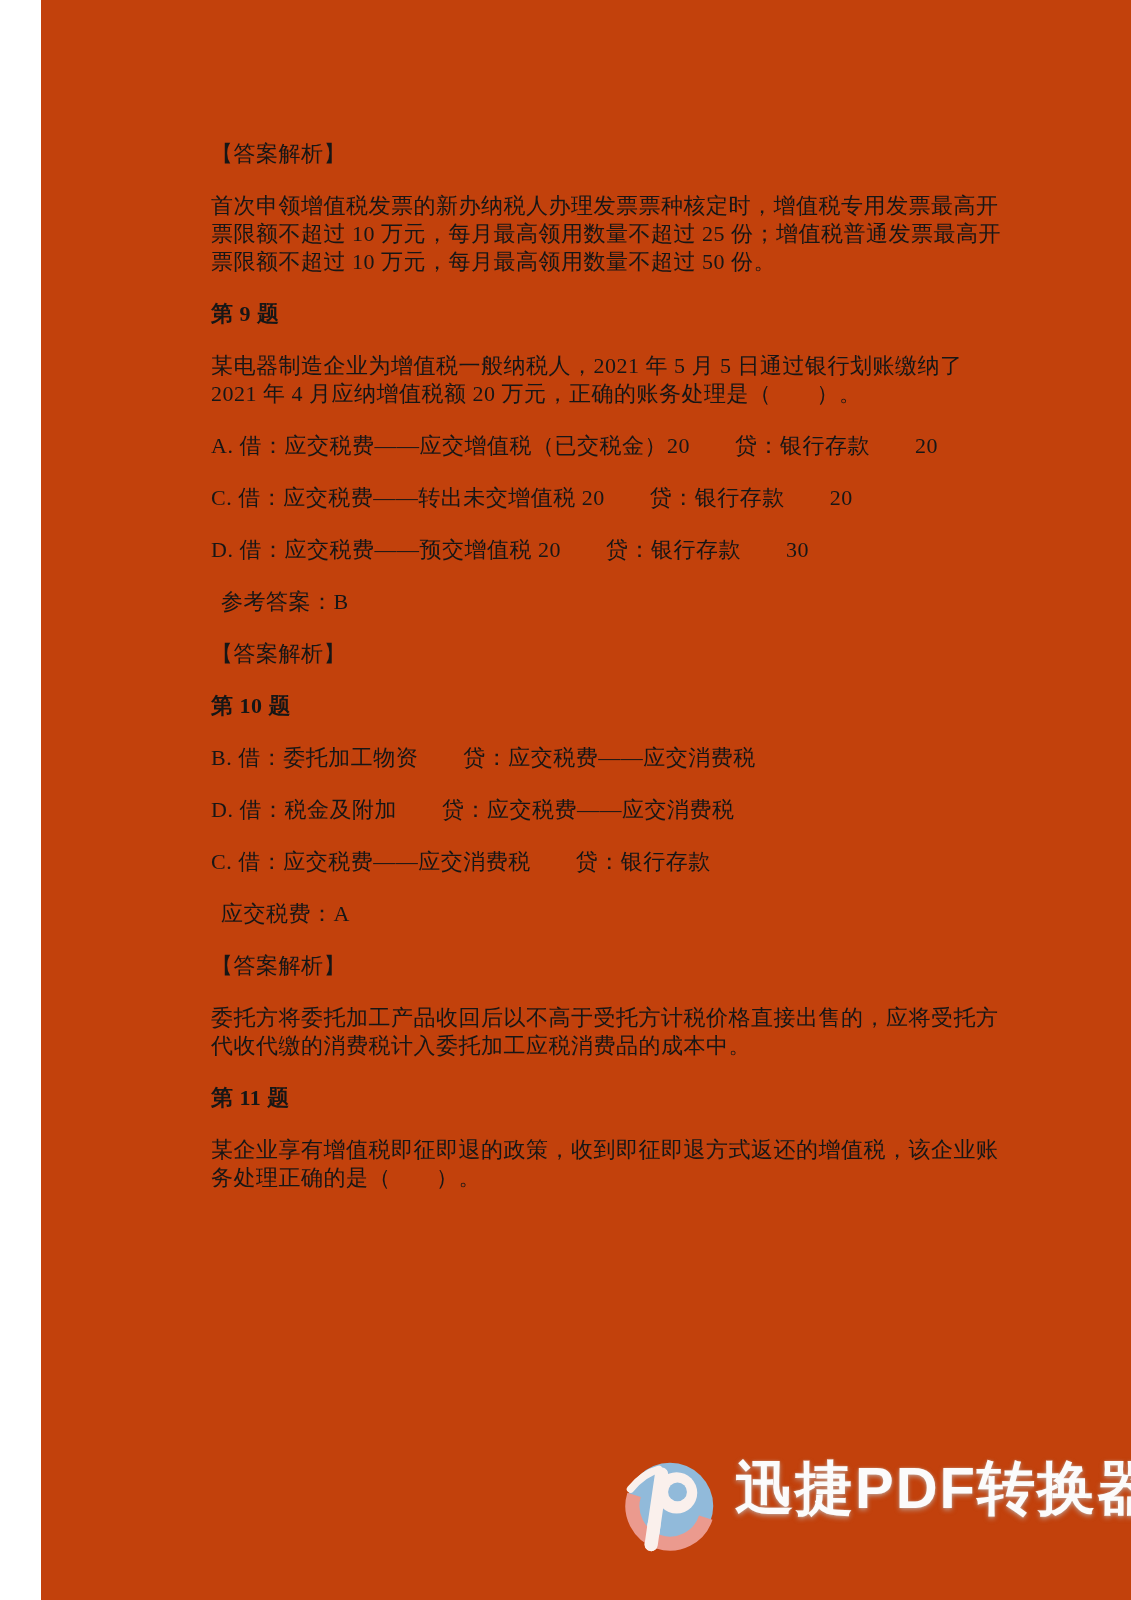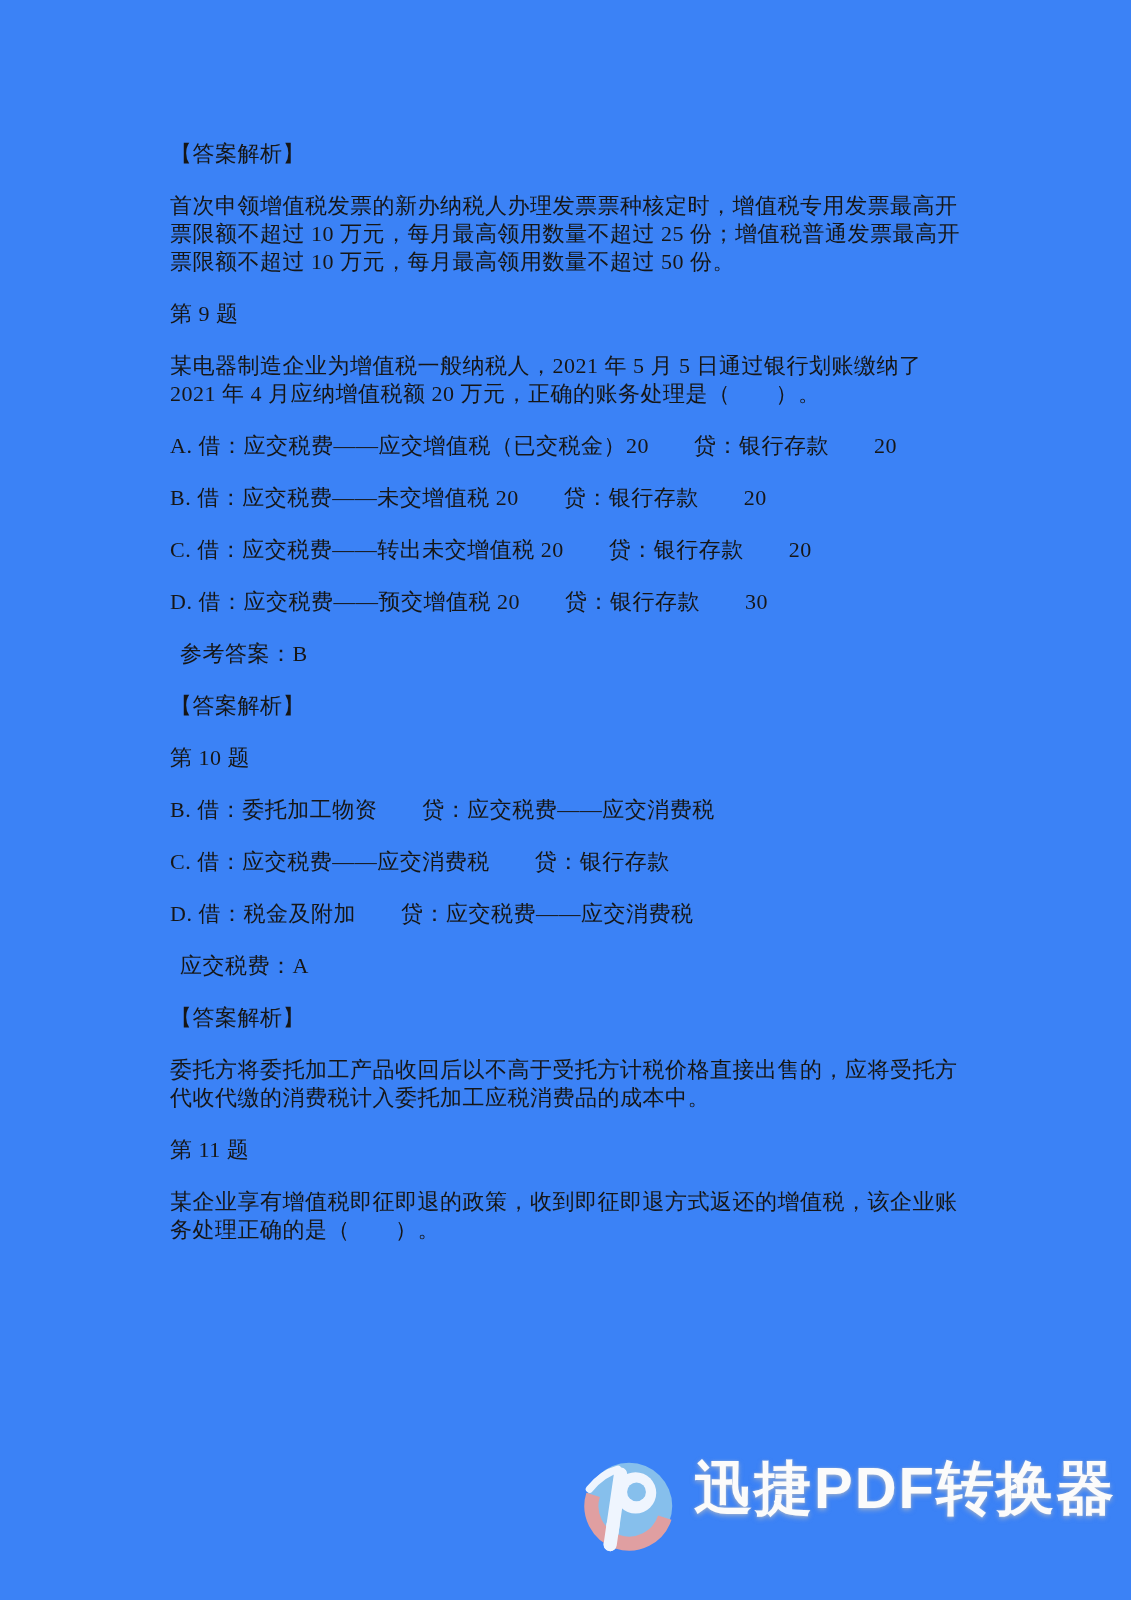--- a/index.html
+++ b/index.html
@@ -11,37 +11,38 @@
     height: 1600px;
     background: #ffffff;
     position: relative;
     overflow: hidden;
     font-family: "Liberation Serif", "DejaVu Serif", serif;
     color: #161616;
   }
   .page {
     position: absolute;
     inset: 0;
-    background: #3b82f6;
+    background: #c2410c;
+    margin-left: 41px;
   }
   .content {
     position: absolute;
     left: 170px;
     top: 140px;
     width: 792px;
   }
   .content p {
     margin: 0 0 24px 0;
     font-size: 22px;
     line-height: 28px;
     letter-spacing: 0.5px;
     white-space: pre-wrap;
   }
   p.qtitle {
-    font-weight: normal;
+    font-weight: bold;
   }
   p.answer {
     padding-left: 10px;
   }
   .watermark {
     position: absolute;
     left: 582px;
     top: 1459px;
     height: 94px;
     display: flex;
@@ -72,30 +73,29 @@
 <div class="page">
 
   <div class="content">
 
     <p>【答案解析】</p>
     <p>首次申领增值税发票的新办纳税人办理发票票种核定时，增值税专用发票最高开票限额不超过 10 万元，每月最高领用数量不超过 25 份；增值税普通发票最高开票限额不超过 10 万元，每月最高领用数量不超过 50 份。</p>
 
     <p class="qtitle">第 9 题</p>
     <p>某电器制造企业为增值税一般纳税人，2021 年 5 月 5 日通过银行划账缴纳了 2021 年 4 月应纳增值税额 20 万元，正确的账务处理是（　　）。</p>
     <p>A. 借：应交税费——应交增值税（已交税金）20　　贷：银行存款　　20</p>
-    <p>B. 借：应交税费——未交增值税 20　　贷：银行存款　　20</p>
     <p>C. 借：应交税费——转出未交增值税 20　　贷：银行存款　　20</p>
     <p>D. 借：应交税费——预交增值税 20　　贷：银行存款　　30</p>
     <p class="answer">参考答案：B</p>
     <p>【答案解析】</p>
 
     <p class="qtitle">第 10 题</p>
     <p>B. 借：委托加工物资　　贷：应交税费——应交消费税</p>
+    <p>D. 借：税金及附加　　贷：应交税费——应交消费税</p>
     <p>C. 借：应交税费——应交消费税　　贷：银行存款</p>
-    <p>D. 借：税金及附加　　贷：应交税费——应交消费税</p>
     <p class="answer">应交税费：A</p>
     <p>【答案解析】</p>
     <p>委托方将委托加工产品收回后以不高于受托方计税价格直接出售的，应将受托方代收代缴的消费税计入委托加工应税消费品的成本中。</p>
 
     <p class="qtitle">第 11 题</p>
     <p>某企业享有增值税即征即退的政策，收到即征即退方式返还的增值税，该企业账务处理正确的是（　　）。</p>
 
   </div>
 
   <div class="watermark">

